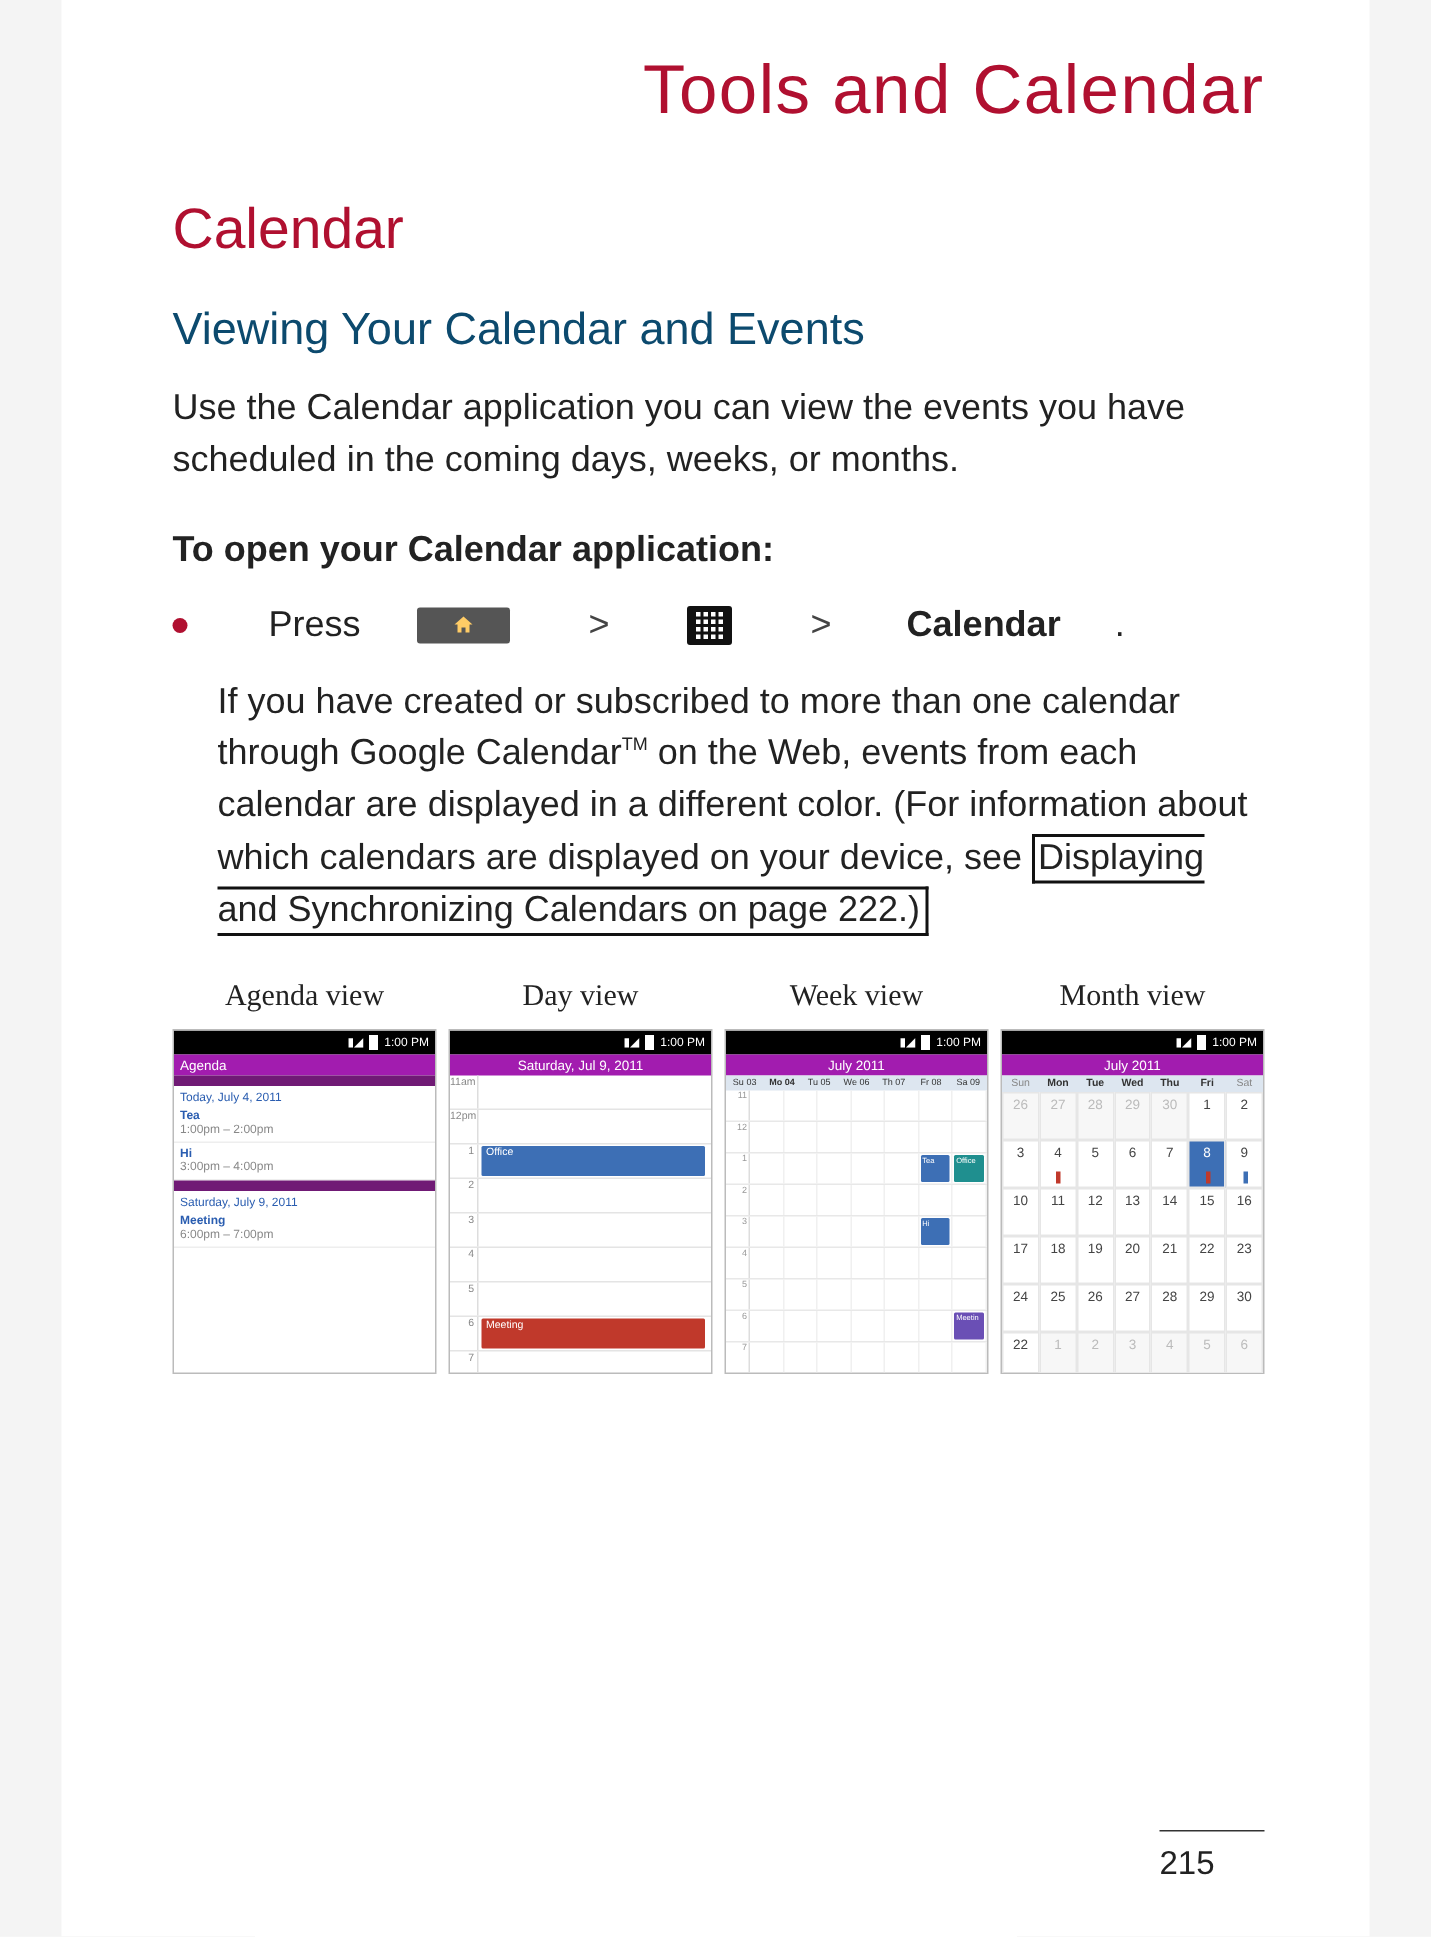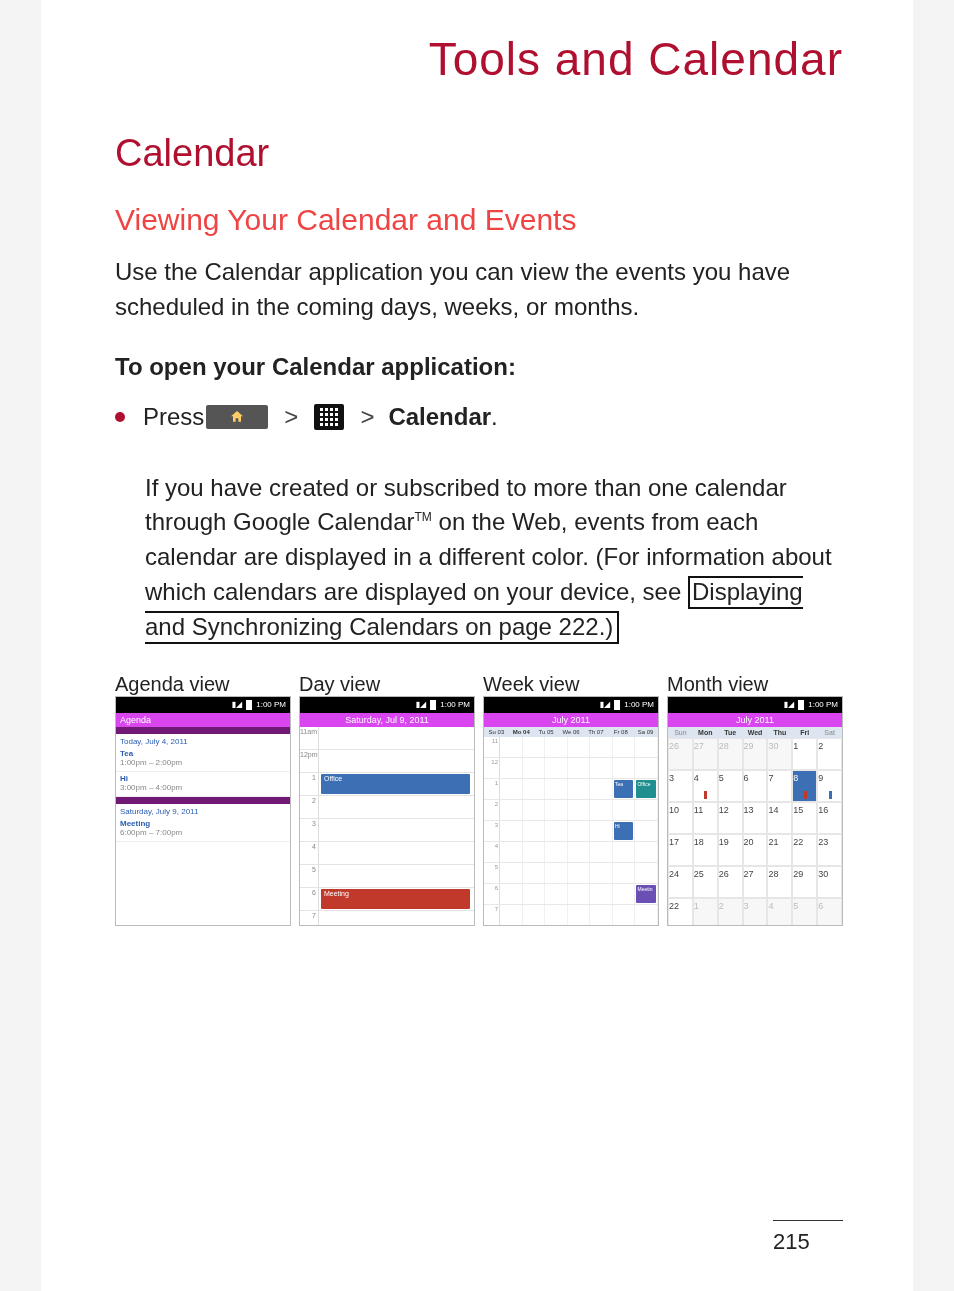--- a/index.html
+++ b/index.html
@@ -1,40 +1,40 @@
 <!DOCTYPE html>
 <html><head>
 <meta charset="utf-8">
 <style>
   html,body{margin:0;padding:0;background:#f4f4f4;font-family:"Helvetica Neue",Arial,sans-serif;color:#222;}
   .page{width:872px;min-height:1291px;margin:0 auto;background:#fff;box-sizing:border-box;padding:32px 70px 40px 74px;position:relative;}
   .page-title{color:#b01030;font-size:46px;font-weight:300;text-align:right;letter-spacing:1px;margin:0 0 46px 0;}
   .h1{color:#b01030;font-size:38px;font-weight:300;margin:0 0 28px 0;}
-  .h2{color:#ef4444;font-size:30px;font-weight:300;margin:0 0 18px 0;}
+  .h2{color:#0c4a6e;font-size:30px;font-weight:300;margin:0 0 18px 0;}
   .para{font-size:24px;line-height:1.45;margin:0 0 28px 0;font-weight:300;}
   .bold{font-weight:600;}
   .step-heading{font-size:24px;font-weight:600;margin:0 0 22px 0;}
-  .bullet-row{display:flex;align-items:center;font-size:24px;margin:0 0 40px 0;font-weight:300;}
+  .bullet-row{display:flex;align-items:center;font-size:24px;margin:0 0 20px 0;font-weight:300;gap:36px;}
   .bullet-dot{width:10px;height:10px;border-radius:50%;background:#b01030;margin-right:18px;flex:0 0 auto;}
   .sep{margin:0 14px;color:#444;}
   .home-btn{display:inline-flex;align-items:center;justify-content:center;width:62px;height:24px;background:#555;border-radius:2px;margin:0 2px;}
   .home-btn svg{width:16px;height:16px;fill:#ffcc66;}
   .apps-btn{display:inline-flex;align-items:center;justify-content:center;width:30px;height:26px;background:#111;border-radius:2px;margin:0 2px;}
   .apps-grid-ico{display:grid;grid-template-columns:repeat(4,3px);grid-template-rows:repeat(4,3px);gap:2px;}
   .apps-grid-ico span{background:#fff;width:3px;height:3px;}
   .indent{margin-left:30px;}
   .link-box{display:inline;border:2px solid #111;padding:0 4px 2px 2px;}
   .views-row{display:flex;justify-content:space-between;margin:8px -4px 0 -4px;}
   .view-col{flex:1;padding:0 4px;}
-  .view-label{font-size:20px;font-weight:400;}
+  .view-label{text-align:center;font-size:20px;margin-bottom:10px;font-weight:400;font-family:Liberation Serif, serif;}
   .phone{border:1px solid #bbb;background:#fff;font-size:8px;color:#444;height:230px;box-sizing:border-box;overflow:hidden;}
   .statusbar{background:#000;color:#fff;display:flex;justify-content:flex-end;align-items:center;height:16px;padding:0 4px;gap:4px;}
   .sb-ico{font-size:8px;}
   .sb-batt{width:6px;height:10px;background:#fff;}
-  .titlebar{background:#d946ef;color:#fff;text-align:center;font-size:9px;padding:2px 0;}
+  .titlebar{background:#a21caf;color:#fff;text-align:center;font-size:9px;padding:2px 0;}
   .titlebar.left{text-align:left;padding-left:4px;}
   
   .ag-note{font-size:8px;color:#777;padding:4px;}
   .ag-daylabel{color:#2a5db0;font-size:8px;padding:3px 4px 1px;border-top:7px solid #701a75;}
   .ag-item{padding:2px 4px 4px;border-bottom:1px solid #eee;}
   .ag-item .t{color:#2a5db0;font-weight:600;}
   .ag-item .s{color:#888;}
   
   .day-body{position:relative;}
   .day-row{display:flex;border-bottom:1px solid #e4e4e4;height:22px;}
@@ -51,21 +51,21 @@
   .wk-row .wc{flex:1;border-right:1px solid #f0f0f0;position:relative;}
   .wc .chip{position:absolute;left:1px;right:1px;top:1px;bottom:1px;border-radius:1px;font-size:5px;color:#fff;padding:1px;}
   .chip.blue{background:#3d6fb5;}
   .chip.teal{background:#1f8f8f;}
   .chip.purple{background:#6a4fb5;}
   
   .mo-head{display:flex;background:#dde6f0;}
   .mo-head div{flex:1;font-size:7px;text-align:center;padding:2px 0;color:#333;font-weight:600;}
   .mo-head div.wkend{color:#888;font-weight:400;}
   .mo-body{display:grid;grid-template-columns:repeat(7,1fr);}
-  .mo-cell{border:1px solid #e6e6e6;height:28px;font-size:9px;text-align:left;padding-top:2px;position:relative;color:#444;}
+  .mo-cell{border:1px solid #e6e6e6;height:28px;font-size:9px;text-align:center;padding-top:2px;position:relative;color:#444;}
   .mo-cell.dim{color:#bbb;background:#f7f7f7;}
   .mo-cell.today{background:#3d6fb5;color:#fff;}
   .mo-cell .mark{position:absolute;bottom:2px;left:46%;width:3px;height:8px;}
   .mark.red{background:#c0392b;}
   .mark.blue{background:#3d6fb5;}
   .page-num{position:absolute;bottom:36px;right:70px;font-size:22px;border-top:1px solid #333;padding-top:8px;width:70px;text-align:left;}
 </style>
 </head>
 <body>
 

